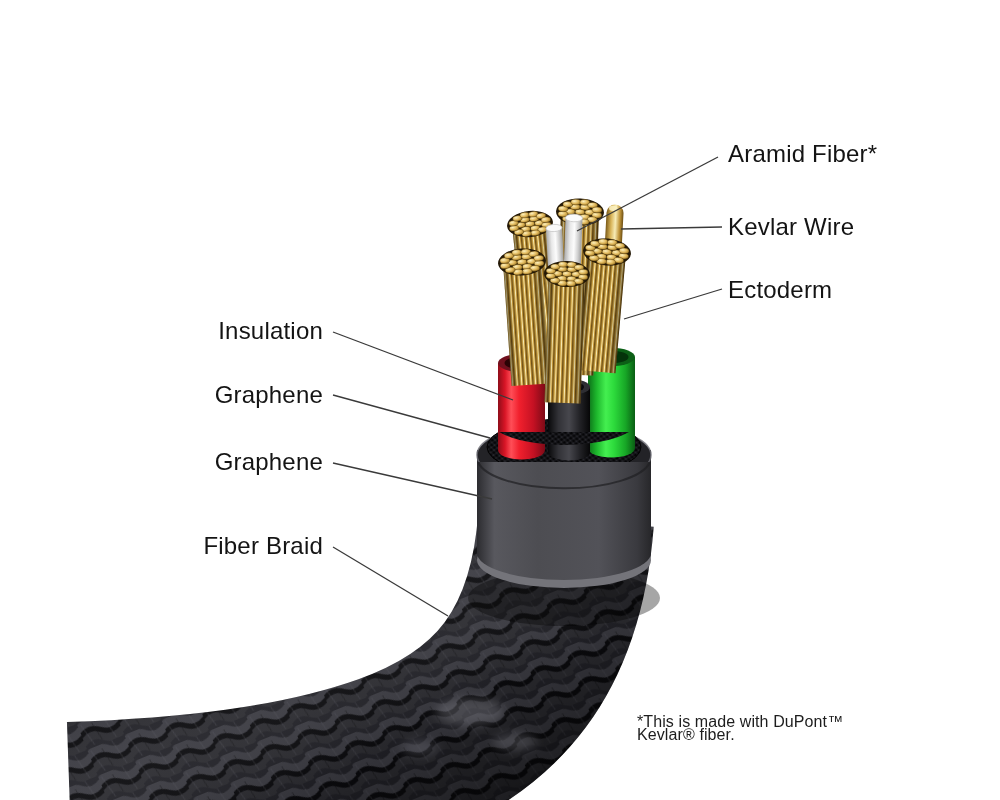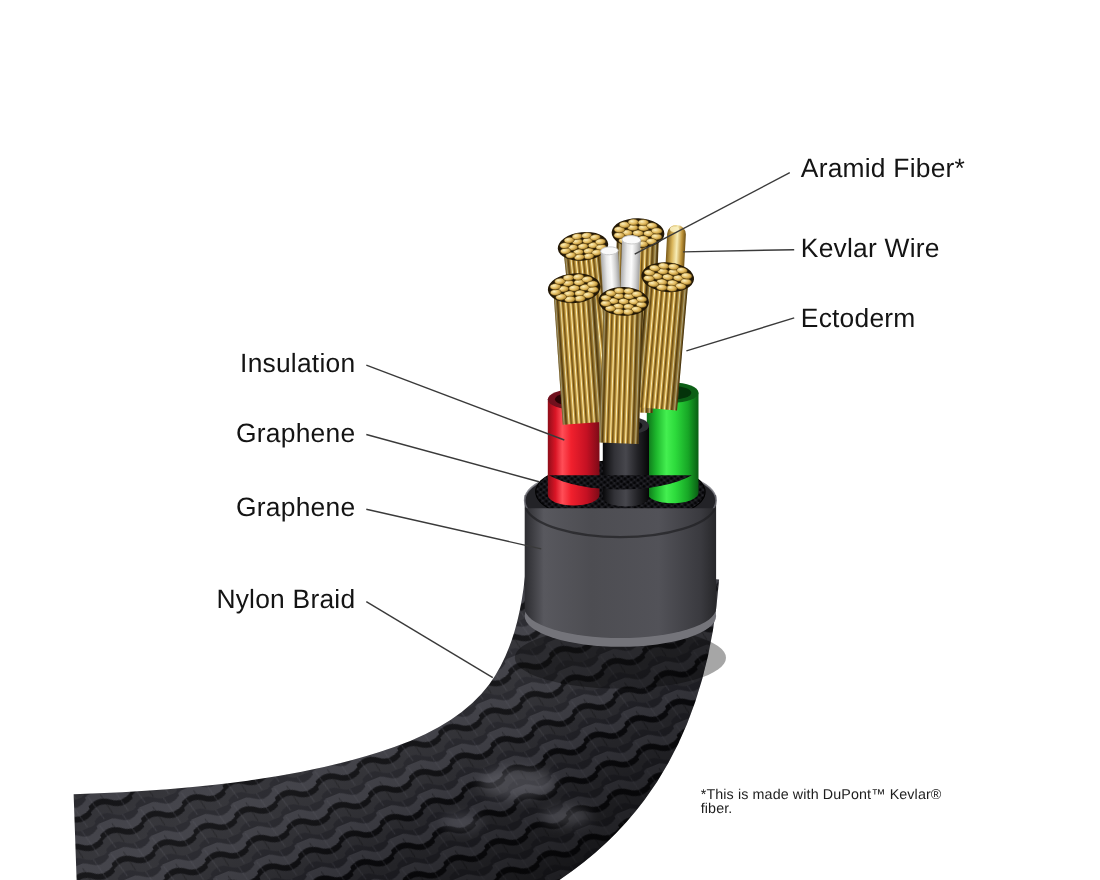--- a/index.html
+++ b/index.html
@@ -8,21 +8,21 @@
     font-family:"Liberation Sans", sans-serif;
   }
   #art{position:absolute;left:0;top:0;}
   .lbl{
     position:absolute;font-size:24px;line-height:22px;color:#141414;
     letter-spacing:.2px;white-space:nowrap;
   }
   .lbl.right-col{text-align:left;}
   .lbl.left-col{width:210px;text-align:right;}
   .footnote{
-    position:absolute;left:637px;width:250px;font-size:13px;line-height:12.5px;
+    position:absolute;left:637px;width:250px;font-size:16px;line-height:12.5px;
     color:#1d1d1d;letter-spacing:.1px;
   }
 </style>
 </head>
 <body>
 
 <div id="stage">
 
   <svg id="art" width="1000" height="800" viewBox="0 0 1000 800">
     <defs>
@@ -238,17 +238,17 @@
     </g>
   </svg>
 
   <div class="lbl right-col" style="left:728px;top:143px">Aramid Fiber*</div>
   <div class="lbl right-col" style="left:728px;top:216px">Kevlar Wire</div>
   <div class="lbl right-col" style="left:728px;top:279px">Ectoderm</div>
 
   <div class="lbl left-col" style="left:113px;top:384px">Graphene</div>
   <div class="lbl left-col" style="left:113px;top:320px">Insulation</div>
   <div class="lbl left-col" style="left:113px;top:451px">Graphene</div>
-  <div class="lbl left-col" style="left:113px;top:535px">Nylon Braid</div>
+  <div class="lbl left-col" style="left:113px;top:535px">Fiber Braid</div>
 
   <div class="footnote" style="top:716px">*This is made with DuPont™ Kevlar® fiber.</div>
 
 </div>
 
 </body></html>

